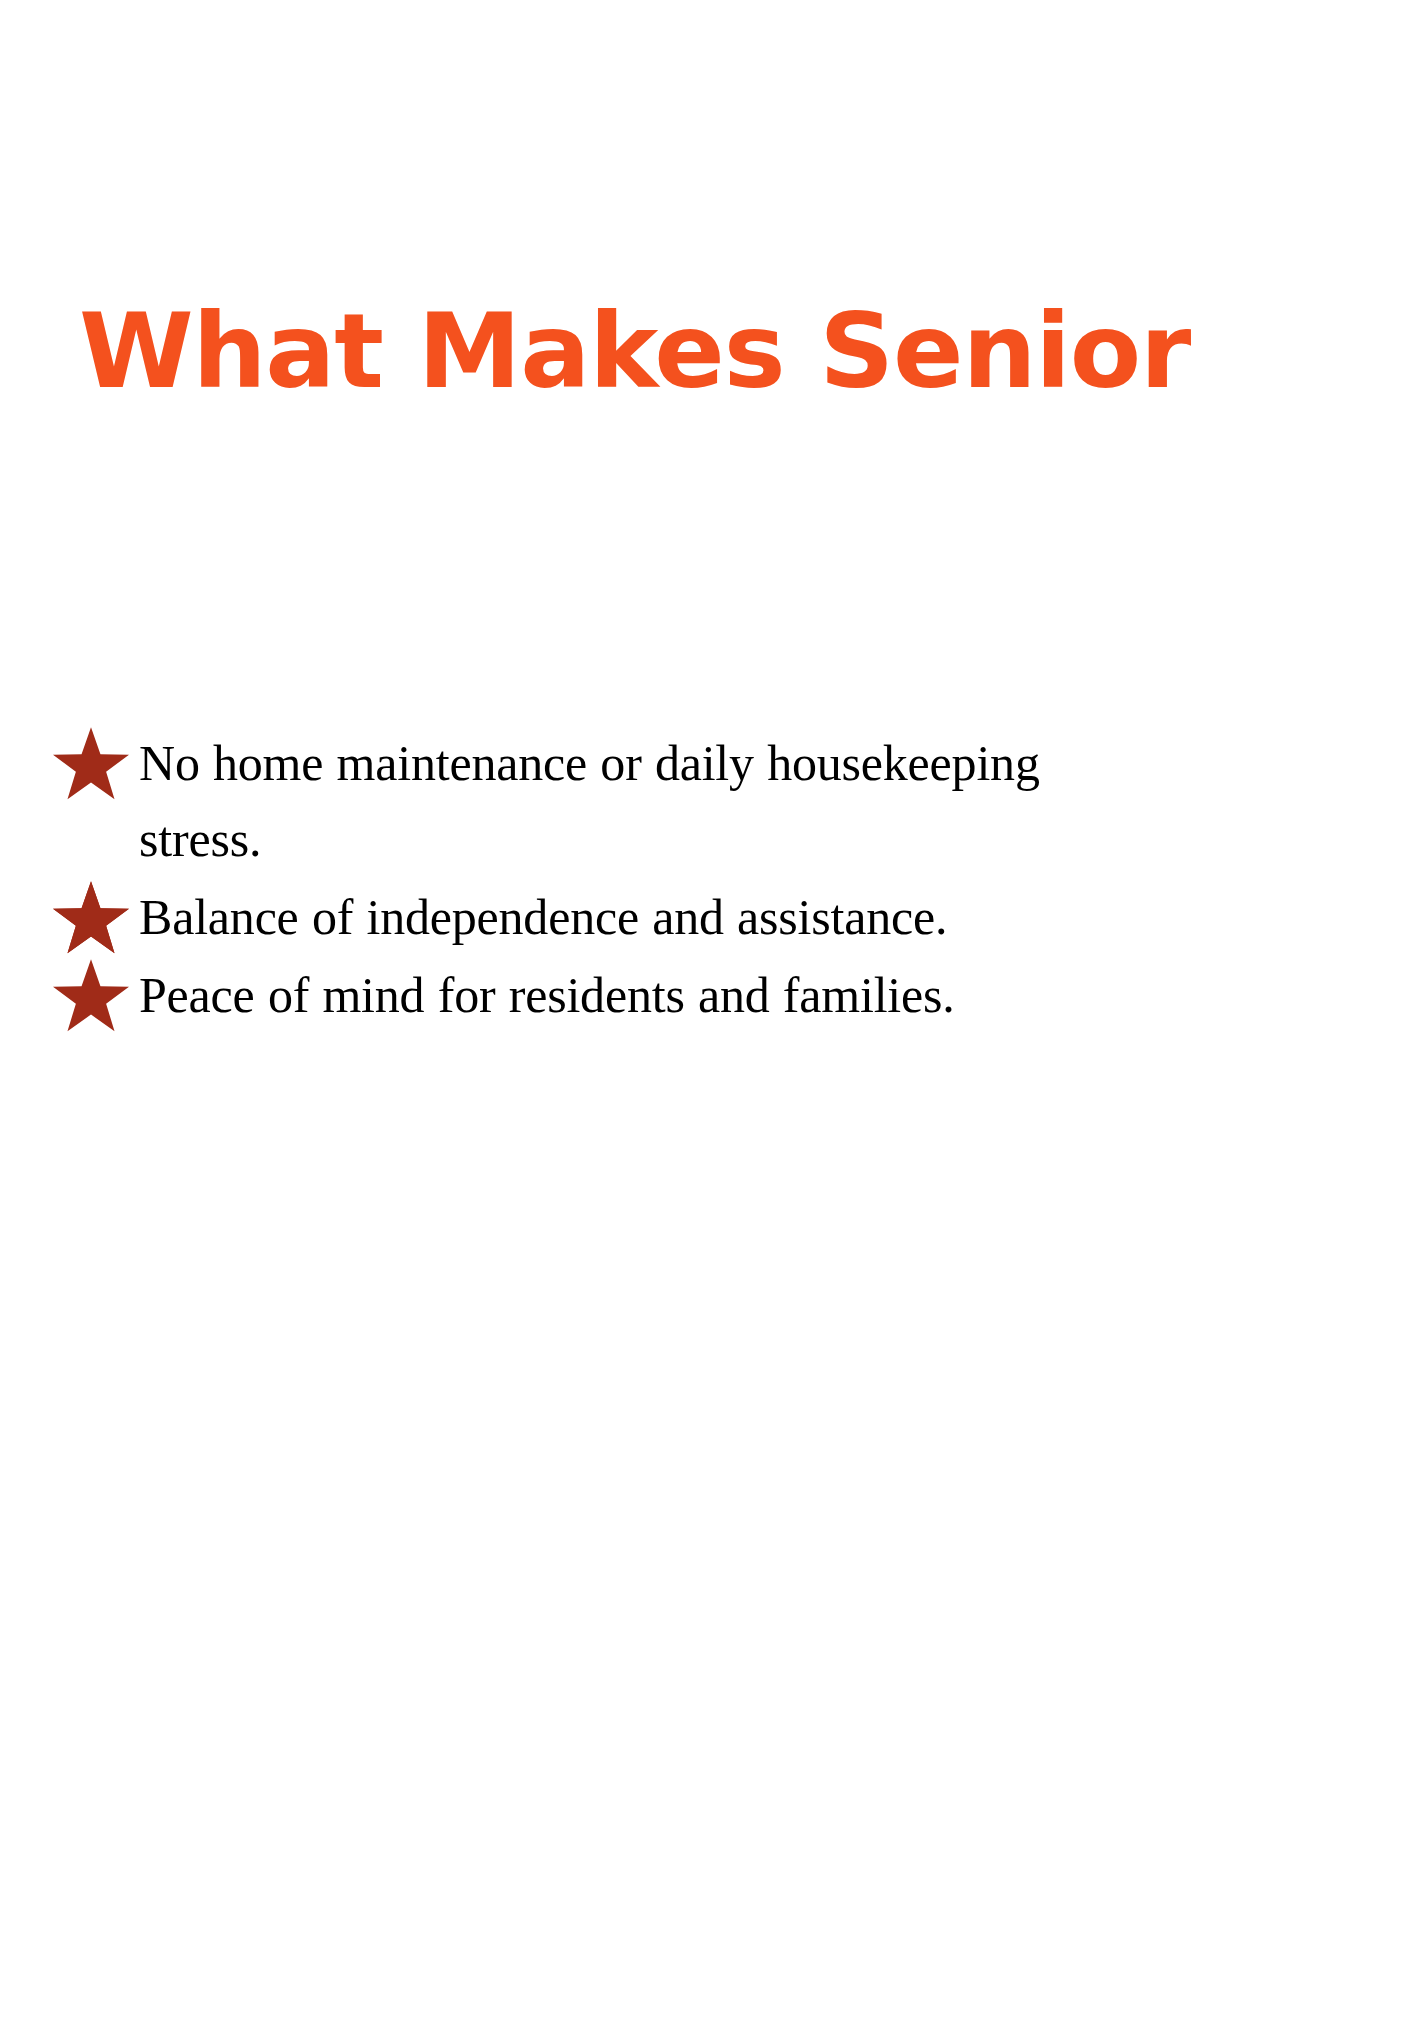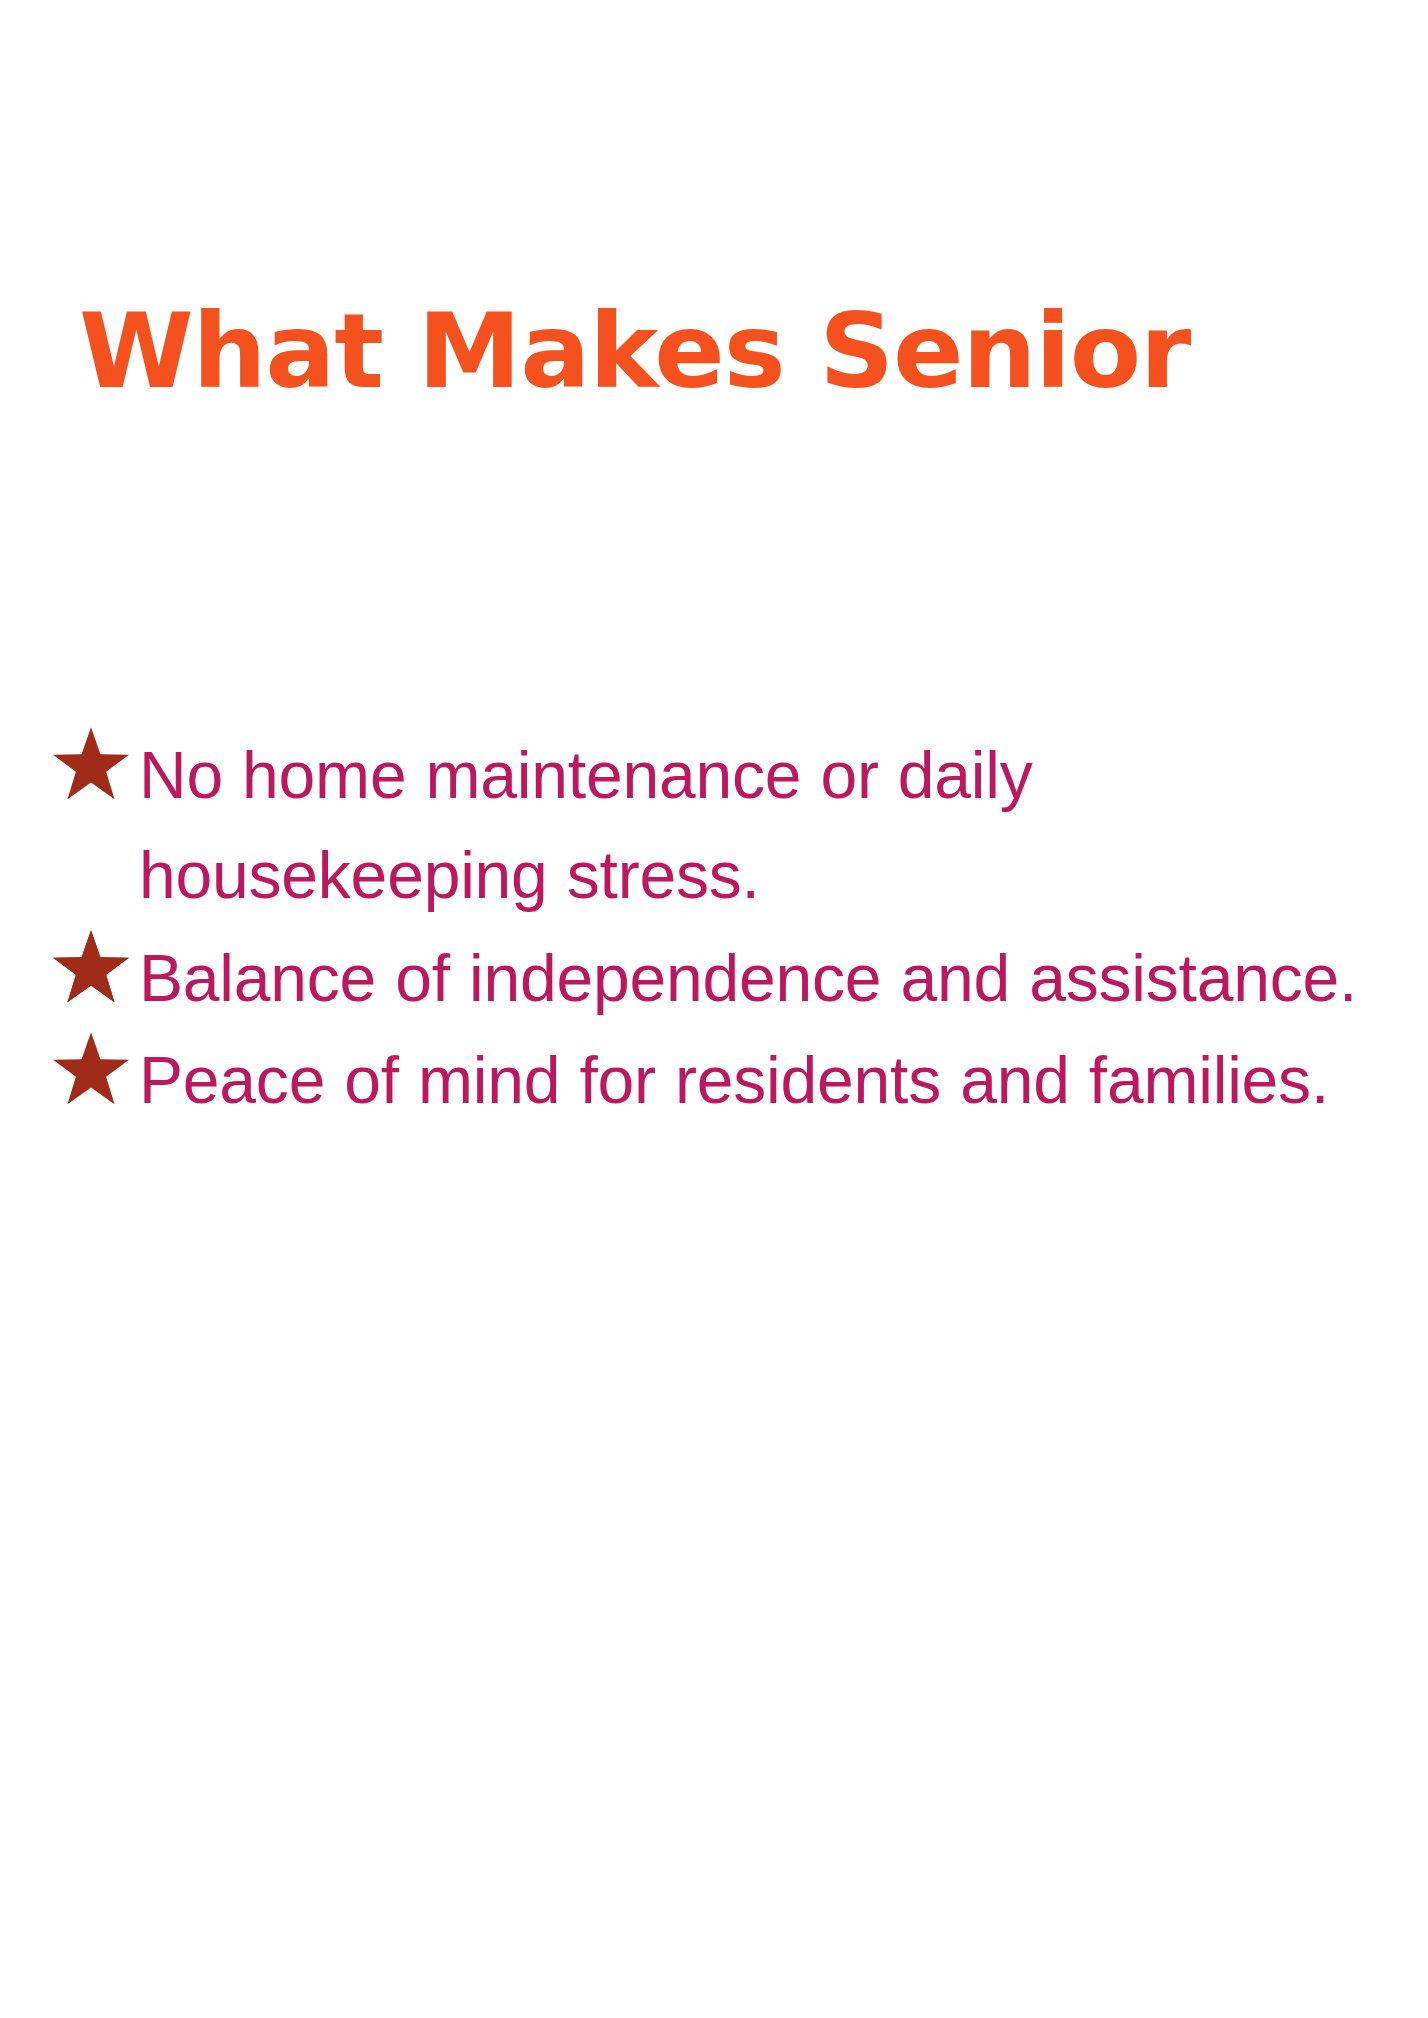--- a/index.html
+++ b/index.html
@@ -70,25 +70,25 @@
     height: 78px;
     display: block;
   }
   .star-icon svg {
     display: block;
     width: 80px;
     height: 78px;
   }
   .bullet-text {
     display: block;
-    font-family: Liberation Sans, sans-serif;
-    font-size: 66px;
+    font-family: Liberation Serif, serif;
+    font-size: 50px;
     font-weight: 400;
     line-height: 1.52;
-    color: #be185d;
+    color: #000000;
     letter-spacing: -0.2px;
     width: 1030px;           
     word-spacing: 1px;
   }
   .bullet-text.nowrap {
     width: auto;
     white-space: nowrap;
   }
 </style>
 </head>

